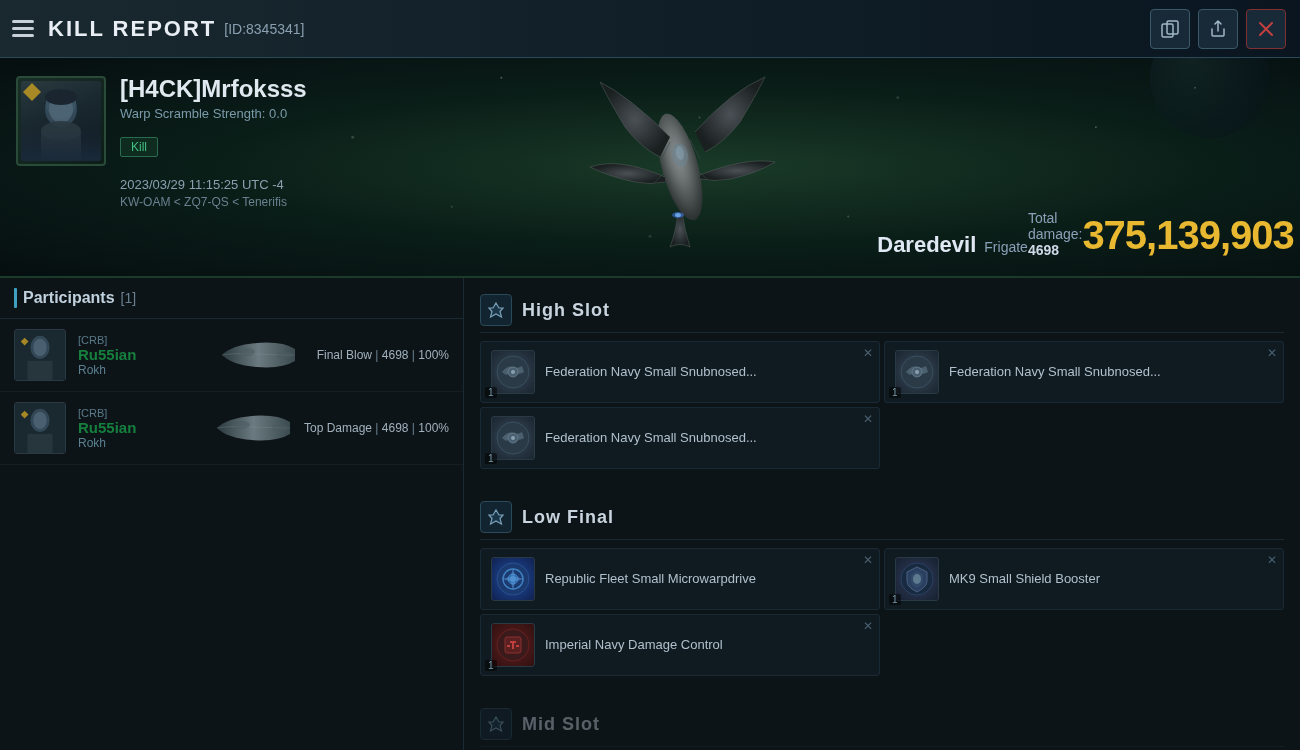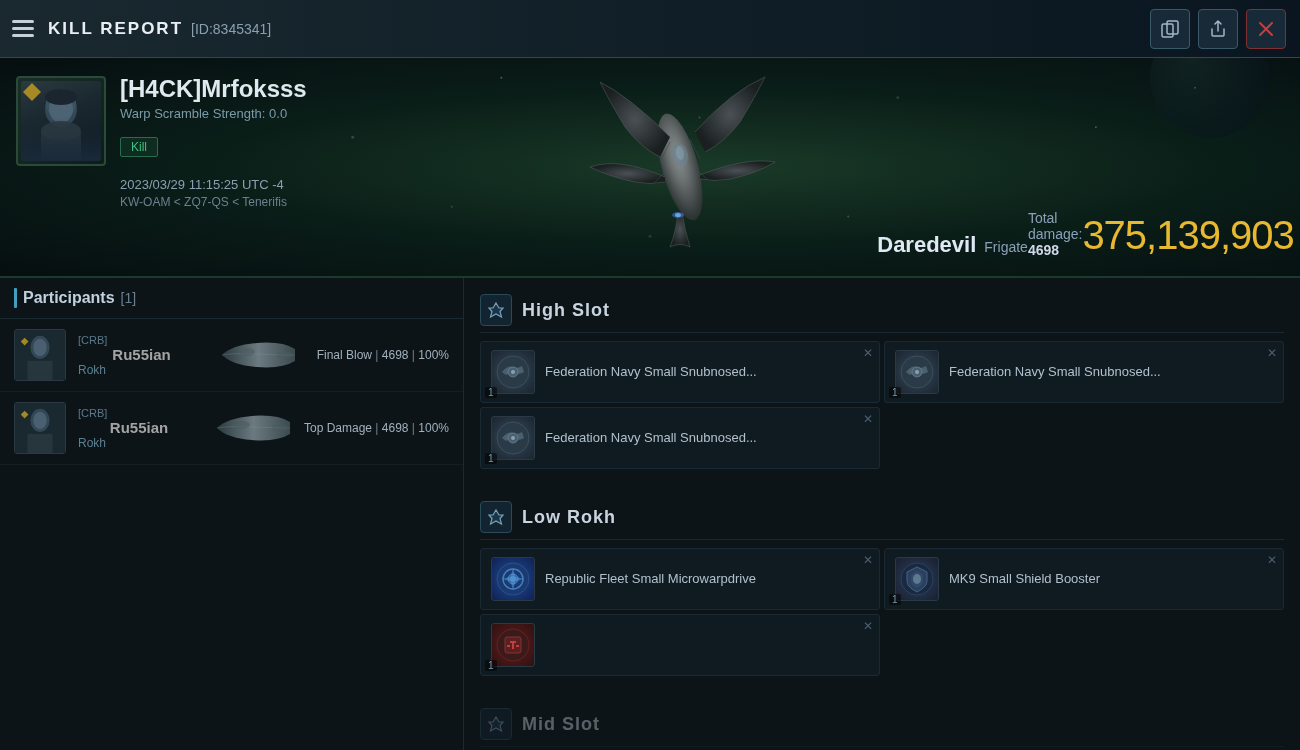--- a/index.html
+++ b/index.html
@@ -22,21 +22,21 @@
       padding: 0 12px;
       position: relative;
     }
     .menu-icon {
       display: flex; flex-direction: column; gap: 4px; cursor: pointer; margin-right: 14px;
     }
     .menu-icon span {
       display: block; width: 22px; height: 3px; background: #c8d0d8; border-radius: 2px;
     }
     .title-bar-title {
-      font-size: 17px;
+      font-size: 22px;
       font-weight: 700;
       letter-spacing: 2px;
       color: #e8eef4;
       text-transform: uppercase;
     }
     .title-bar-id {
       font-size: 14px;
       color: #8aa0b0;
       margin-left: 8px;
       font-weight: 400;
@@ -174,21 +174,21 @@
       font-size: 22px; font-weight: 700; color: #e0e8f4;
     }
     .ship-type-text {
       font-size: 14px; color: #8aA0b8;
     }
     .damage-line {
       font-size: 14px; color: #8aA0b8; margin-top: 4px;
     }
     .damage-value { color: #d0d8e8; font-weight: 600; }
     .isk-value {
-      font-size: 40px; font-weight: 400;
+      font-size: 40px; font-weight: 700;
       color: #e8b830;
       margin-top: 4px;
       letter-spacing: -1px;
     }
     .isk-label {
       font-size: 28px; font-weight: 700; color: #e8b830; margin-left: 6px;
     }
     .kill-result {
       font-size: 22px; color: #e0e8f4; font-weight: 600; margin-top: 8px;
     }
@@ -242,21 +242,21 @@
       position: relative;
       overflow: hidden;
     }
     .p-avatar-inner {
       width: 100%; height: 100%;
       background: linear-gradient(160deg, #2a3a40 0%, #1a2830 60%, #0e1820 100%);
       display: flex; align-items: center; justify-content: center;
     }
     .p-info { flex: 1; }
     .p-corp { font-size: 11px; color: #5a7a8a; }
-    .p-name { font-size: 15px; color: #a3a3a3; font-weight: 600; text-align: center; }
+    .p-name { font-size: 15px; color: #15803d; font-weight: 600; }
     .p-ship { font-size: 12px; color: #5a8090; }
     .p-ship-img {
       width: 80px; height: 36px;
       display: flex; align-items: center; justify-content: center;
       flex-shrink: 0;
     }
     .p-stats {
       font-size: 12px;
       color: #6a8090;
       text-align: right;
@@ -655,21 +655,21 @@
       </div>
     </div>
 
     <div class="slot-section">
       <div class="slot-header">
         <div class="slot-icon">
           <svg width="20" height="20" viewBox="0 0 20 20" fill="none">
             <path d="M10 3L13 8H17L14 11.5L15.5 17L10 14L4.5 17L6 11.5L3 8H7L10 3Z" stroke="#7aa0b8" stroke-width="1.2" fill="rgba(40,80,110,0.4)"></path>
           </svg>
         </div>
-        <span class="slot-title">Low Rokh</span>
+        <span class="slot-title">Low Final</span>
       </div>
       <div class="slot-divider"></div>
       <div class="items-grid">
 
         <div class="item-card">
           <div class="item-icon icon-mwd">
             <svg width="38" height="38" viewBox="0 0 38 38">
               <circle cx="19" cy="19" r="16" fill="#1a3a70" stroke="#2a5090" stroke-width="1"></circle>
               <circle cx="19" cy="19" r="10" fill="none" stroke="#4080c0" stroke-width="1.5"></circle>
               <circle cx="19" cy="19" r="5" fill="#2060a0" stroke="#5090d0" stroke-width="0.8"></circle>
@@ -698,20 +698,21 @@
         <div class="item-card">
           <div class="item-icon icon-damage-ctrl">
             <svg width="38" height="38" viewBox="0 0 38 38">
               <circle cx="19" cy="19" r="16" fill="#3a1a1a" stroke="#6a2020" stroke-width="1"></circle>
               <rect x="11" y="11" width="16" height="16" rx="2" fill="#5a2020" stroke="#8a3030" stroke-width="1"></rect>
               <path d="M16 15 L22 15 L22 17 L20 17 L20 23 L18 23 L18 17 L16 17Z" fill="#c04040"></path>
               <path d="M13 19 L16 19 L16 21 L13 21Z" fill="#c04040"></path>
               <path d="M22 19 L25 19 L25 21 L22 21Z" fill="#c04040"></path>
             </svg>
           </div>
+          <span class="item-name">Imperial Navy Damage Control</span>
           <span class="item-qty">1</span>
           <span class="item-x">✕</span>
         </div>
 
       </div>
     </div>
 
     <div class="slot-section" style="opacity:0.4">
       <div class="slot-header">
         <div class="slot-icon">

